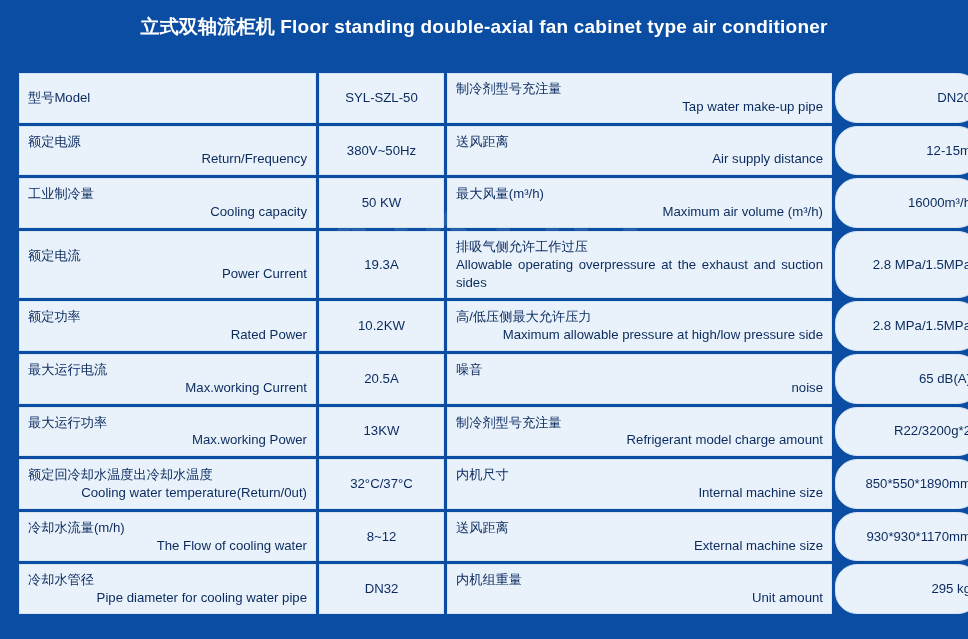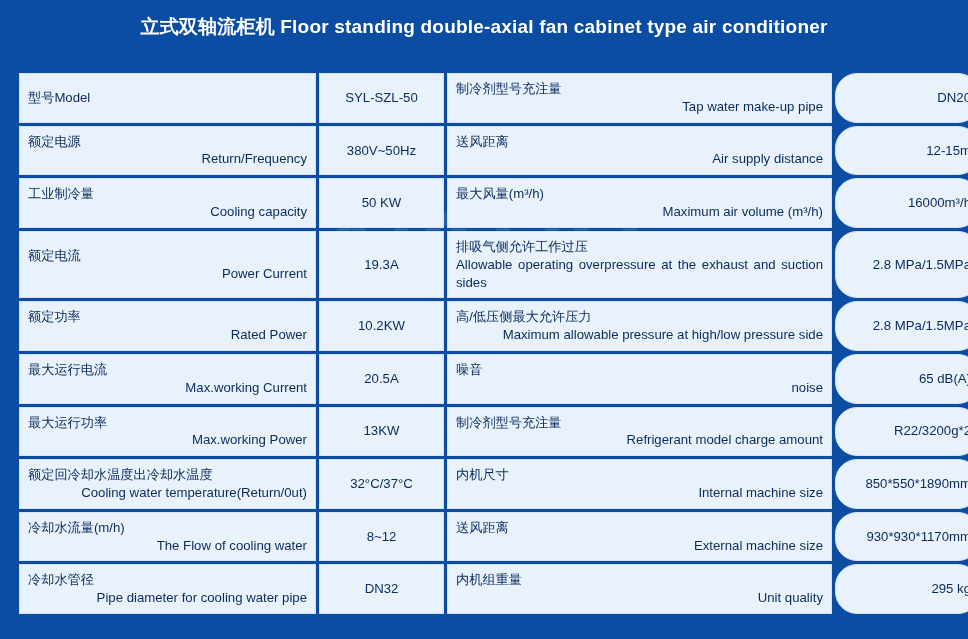--- a/index.html
+++ b/index.html
@@ -270,21 +270,21 @@
       <tr>
         <td class="label">
           <span class="cn">冷却水管径</span>
           <span class="en">Pipe diameter for cooling water pipe</span>
         </td>
         <td class="value">
           <span class="value-text">DN32</span>
         </td>
         <td class="label2">
           <span class="cn">内机组重量</span>
-          <span class="en">Unit quality</span>
+          <span class="en">Unit amount</span>
         </td>
         <td class="value2">
           <span class="value-text">295 kg</span>
         </td>
       </tr>
 
     </tbody>
   </table>
 
 </div>

